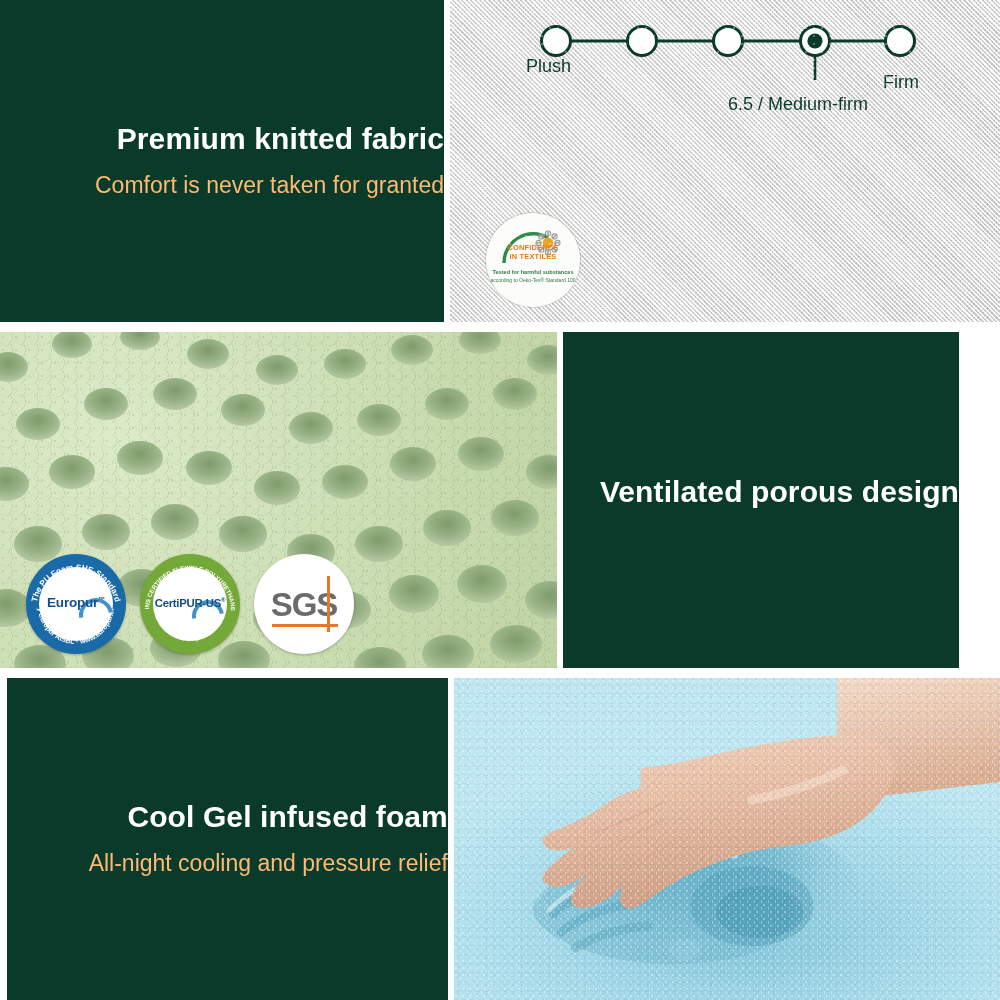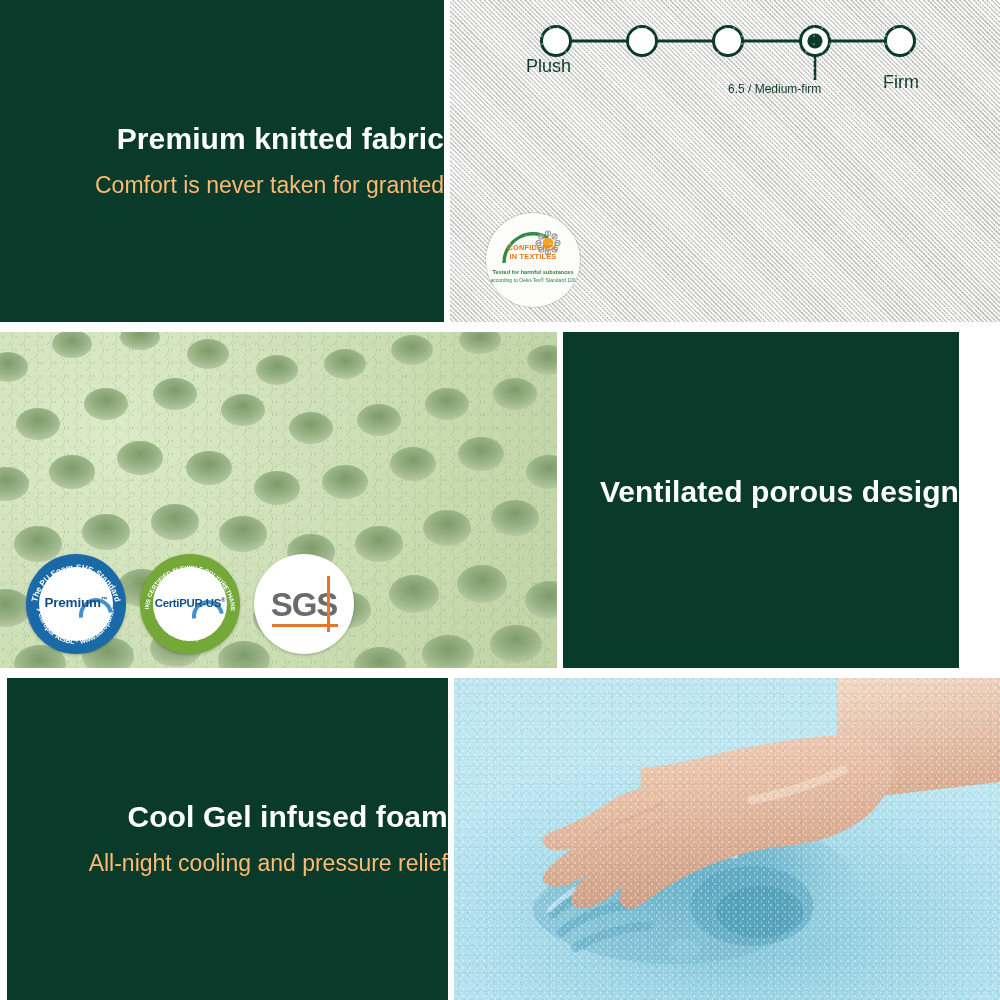--- a/index.html
+++ b/index.html
@@ -65,21 +65,21 @@
   .scale svg{ position:absolute; left:0; top:0; overflow:visible; }
   .scale-label{
     position:absolute;
     color:#0a3a2a;
     font-size:18px;
     font-weight:400;
     white-space:nowrap;
   }
   .lbl-plush{ left:76px; top:56px; }
   .lbl-firm { left:433px; top:72px; }
-  .lbl-sel  { left:278px; top:82px; font-size:12px; }
+  .lbl-sel  { left:278px; top:94px; font-size:18px; }
 
   
   .oeko{
     position:absolute;
     left:36px; top:213px;
     width:94px; height:94px;
     border-radius:50%;
     background:#fcfcfa;
     box-shadow:0 0 0 1px rgba(140,140,140,.35);
     overflow:hidden;
@@ -343,21 +343,21 @@
             </defs>
             <text font-size="8.2" font-weight="bold" fill="#ffffff" font-family="Liberation Sans, sans-serif">
               <textPath href="#cp-top" startOffset="50%" text-anchor="middle">The PU Foam SHE-Standard</textPath>
             </text>
             <text font-size="7" font-weight="bold" fill="#ffffff" font-family="Liberation Sans, sans-serif">
               <textPath href="#cp-bot" startOffset="50%" text-anchor="middle">by Europur AISBL · www.europur.org</textPath>
             </text>
           </svg>
           <div class="inner"></div>
           <div class="swoosh"></div>
-          <div class="bmain"><span>Premium</span><sup style="font-size:7px">™</sup></div>
+          <div class="bmain"><span>Europur</span><sup style="font-size:7px">™</sup></div>
         </div>
 
         <div class="badge badge-certipurus">
           <svg class="arc-top" viewBox="0 0 100 100" aria-hidden="true">
             <defs>
               <path id="cu-top" d="M9,57 A41,41 0 0 1 91,57"></path>
               <path id="cu-bot" d="M14,51 A36,36 0 0 0 86,51"></path>
             </defs>
             <text font-size="6.1" font-weight="bold" fill="#ffffff" font-family="Liberation Sans, sans-serif">
               <textPath href="#cu-top" startOffset="50%" text-anchor="middle">CONTAINS CERTIFIED FLEXIBLE POLYURETHANE FOAM</textPath>

